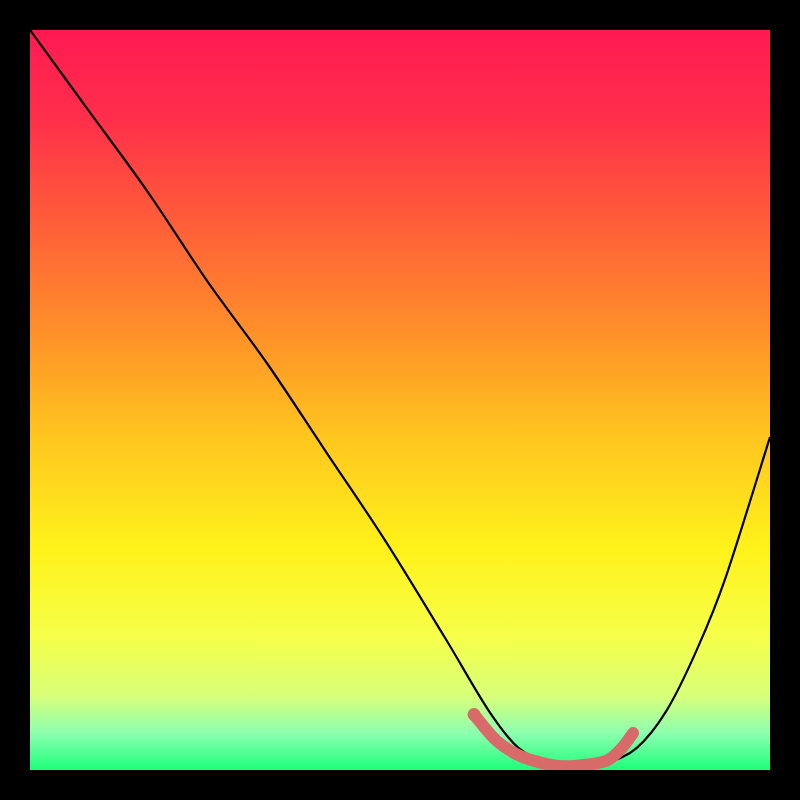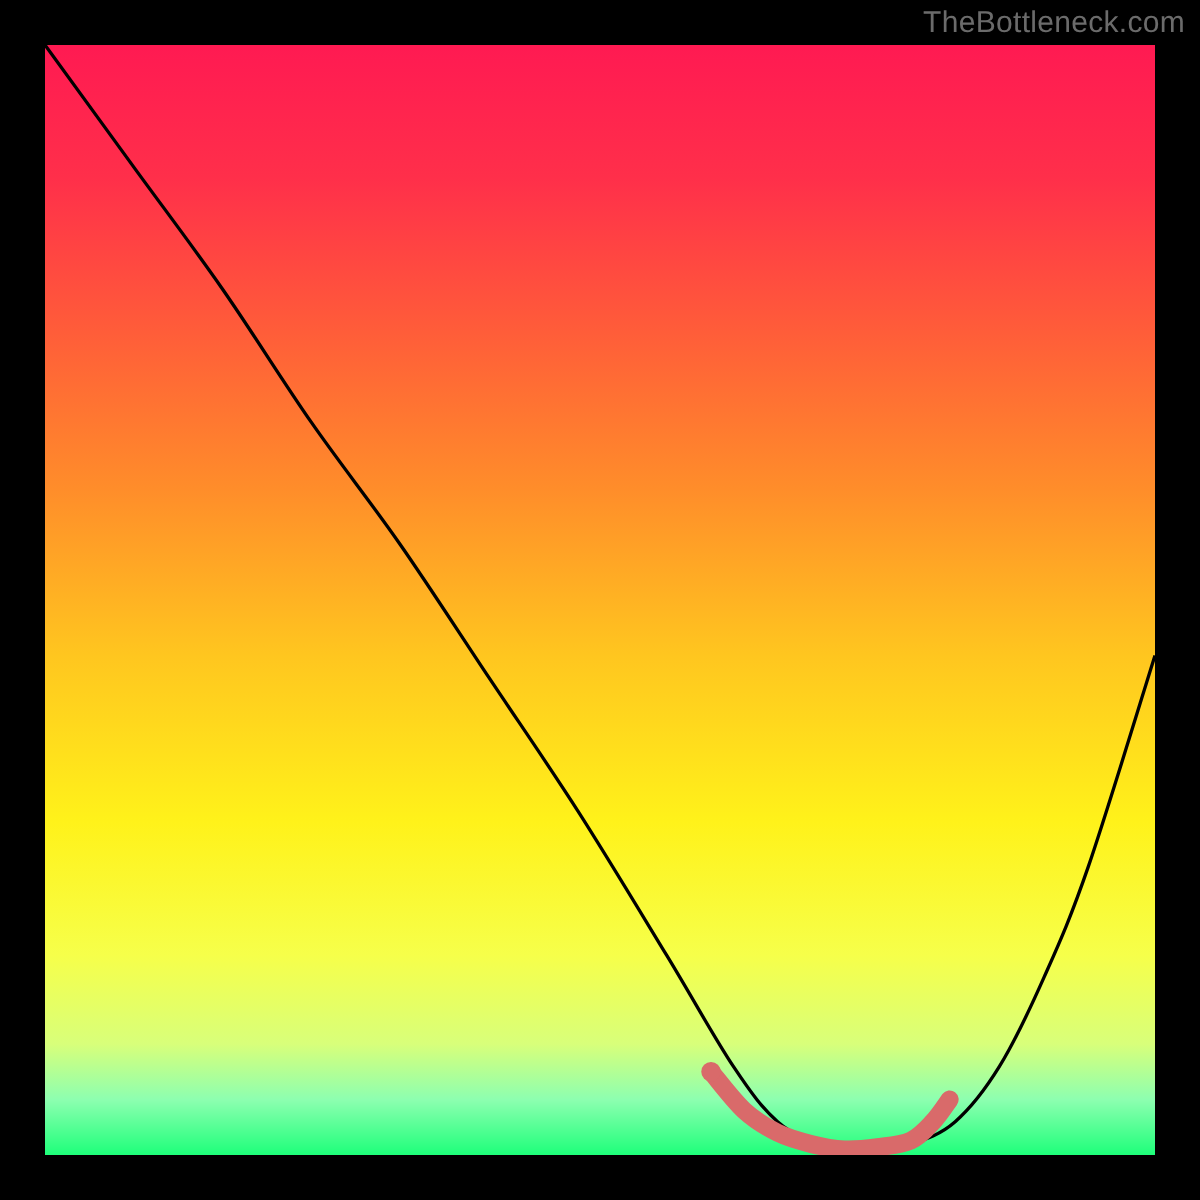--- a/index.html
+++ b/index.html
@@ -32,21 +32,20 @@
     font-family: Arial, Helvetica, sans-serif;
     font-size: 20px;
     color: #6b6b6b;
     letter-spacing: 0.2px;
   }
 </style>
 </head>
 <body>
 
 <div class="frame">
-  <div class="watermark">TheBottleneck.com</div>
 
   <svg class="plot" viewBox="0 0 740 740" preserveAspectRatio="none">
     <defs>
       <linearGradient id="bg-grad" x1="0" y1="0" x2="0" y2="1">
       <stop offset="0%" stop-color="#ff1a52"></stop>
           <stop offset="12%" stop-color="#ff2f4a"></stop>
           <stop offset="25%" stop-color="#ff5a3a"></stop>
           <stop offset="40%" stop-color="#ff8d2a"></stop>
           <stop offset="55.00000000000001%" stop-color="#ffc61f"></stop>
           <stop offset="70%" stop-color="#fff21a"></stop>

